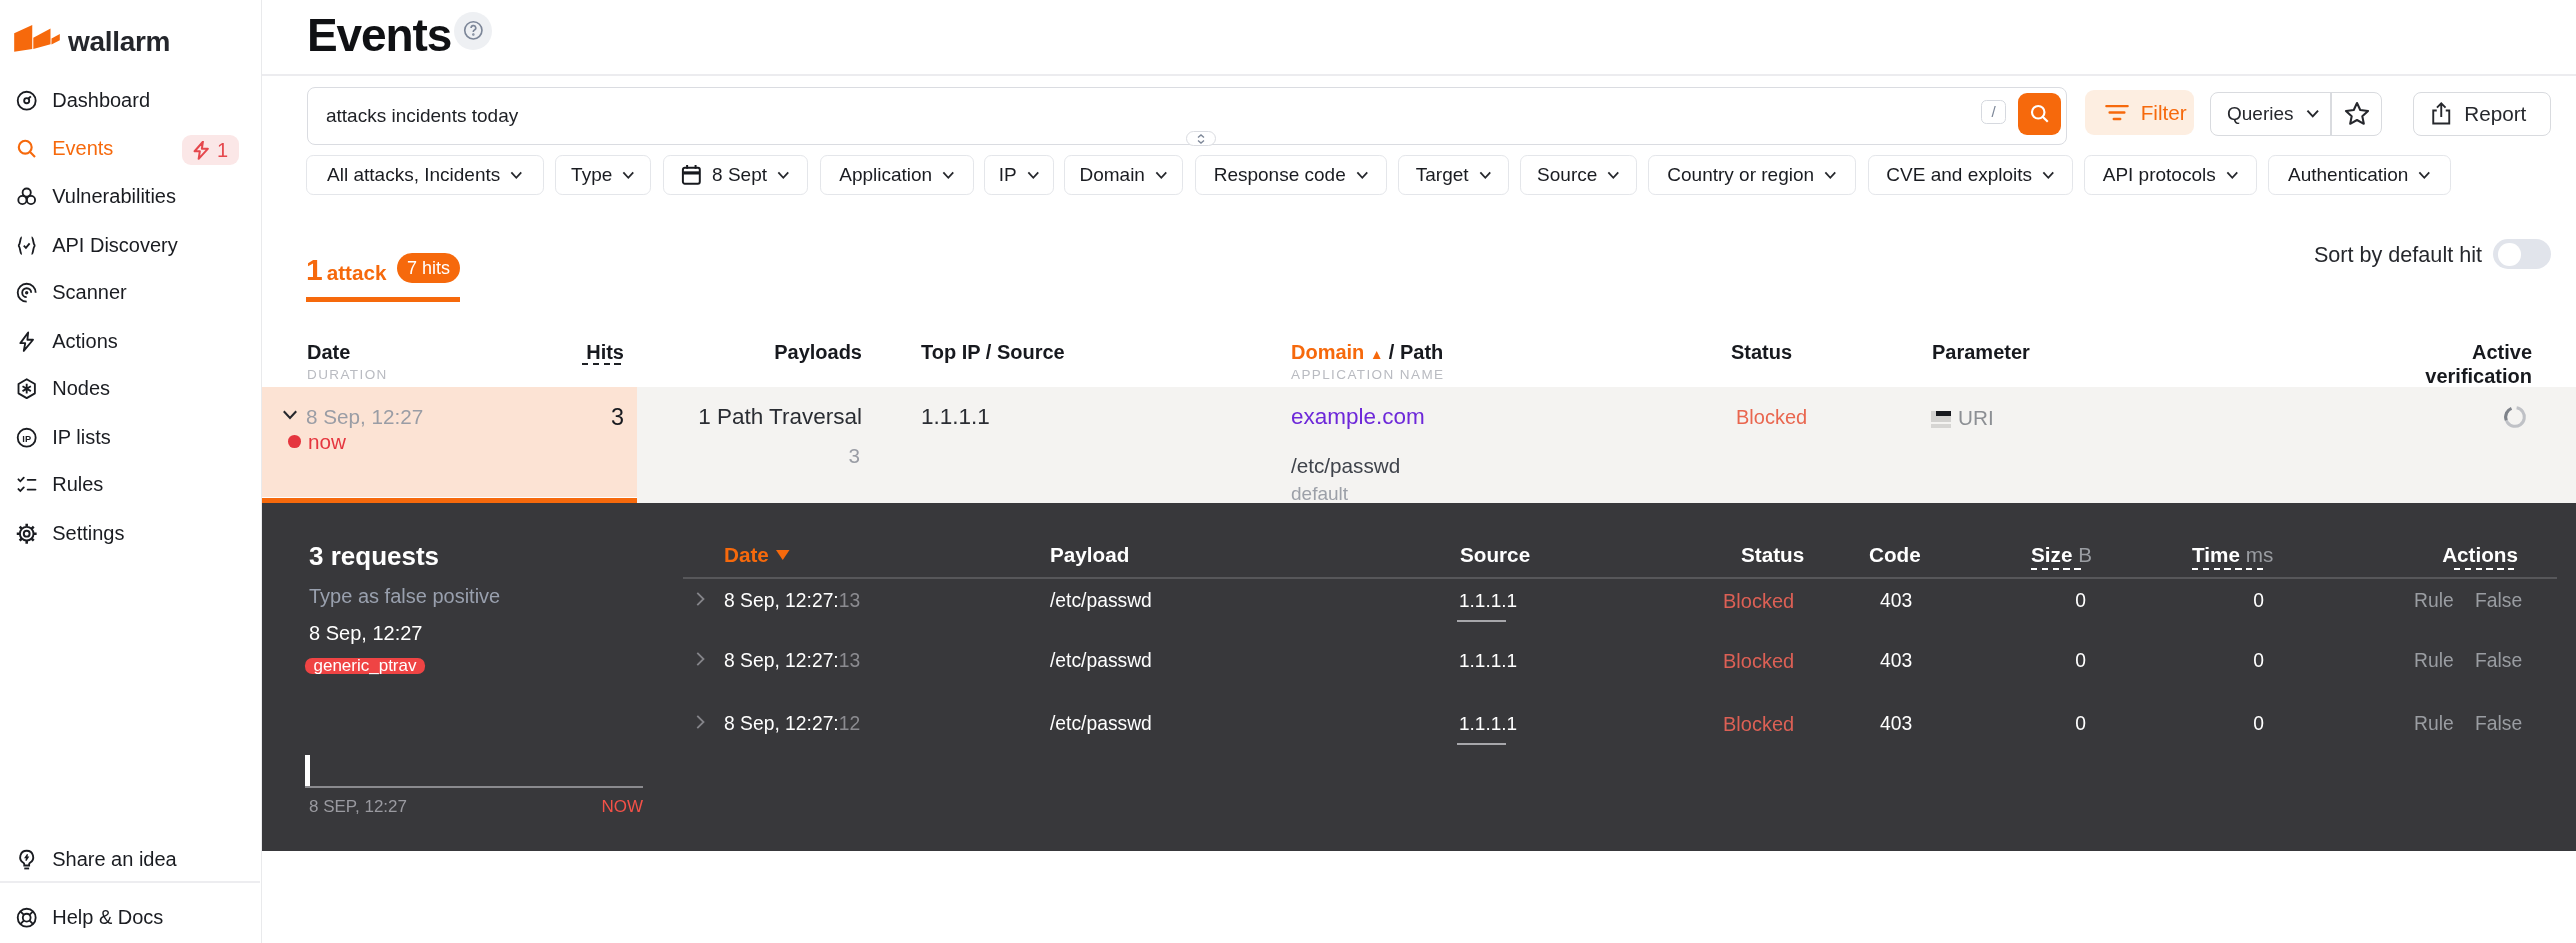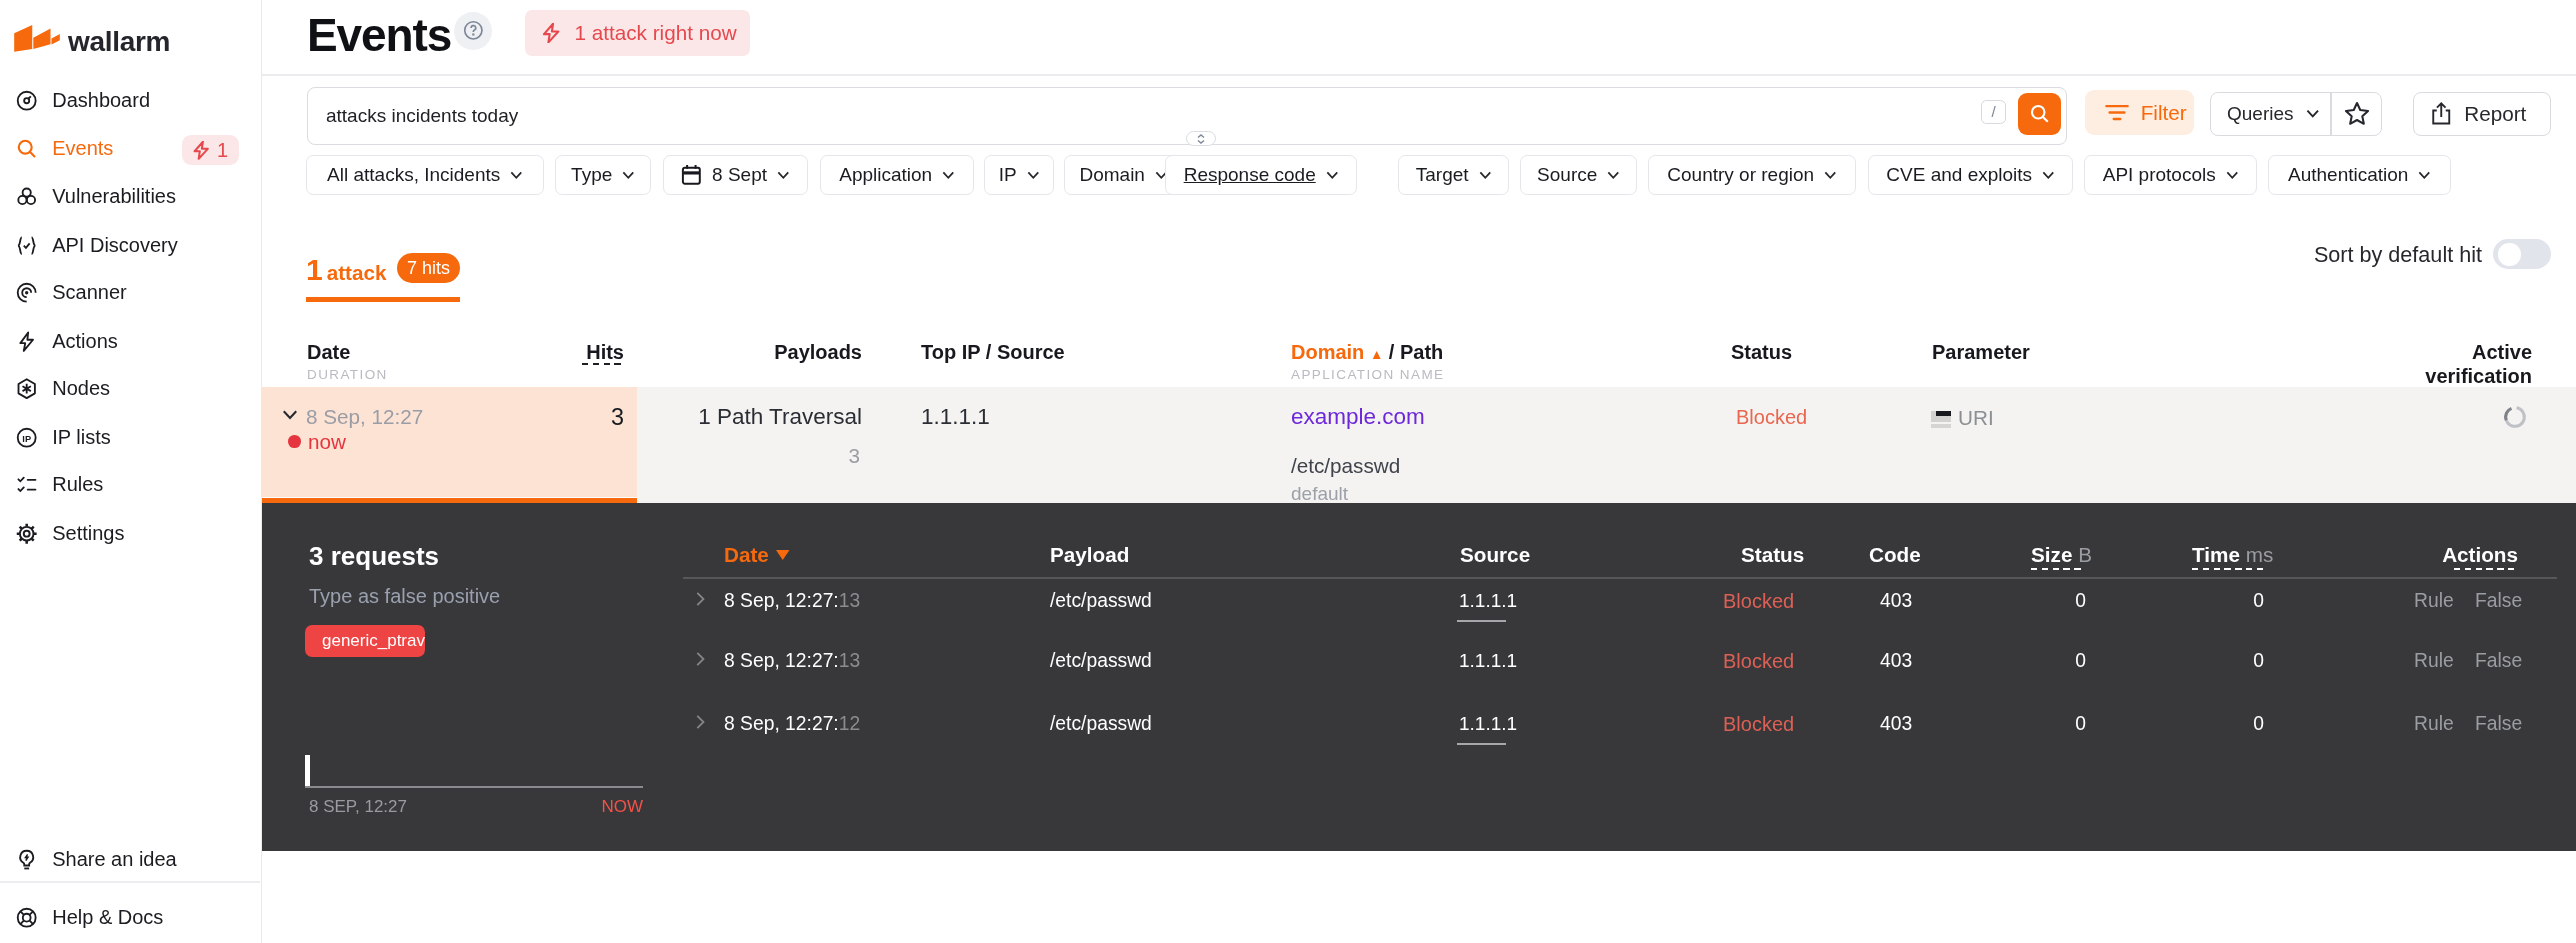--- a/index.html
+++ b/index.html
@@ -144,26 +144,20 @@
 
 <div class="abs" style="left:262px;top:74px;width:2314px;height:1.8px;background:#ECECEF;"></div>
 <div class="abs b" style="left:307px;top:8px;font-size:46px;letter-spacing:-1.1px;color:#101114;">Events</div>
 <div class="abs fx" style="left:454px;top:11.7px;width:38px;height:38px;border-radius:50%;background:#EEF0F3;justify-content:center;">
   <svg width="20.7" height="20.7" viewBox="0 0 24 24" fill="none" stroke="#7C8698" stroke-width="1.9">
     <circle cx="12" cy="12" r="10"></circle>
     <path d="M9.4 9.2 a2.7 2.7 0 1 1 3.9 2.4 c-0.8 0.4 -1.3 0.9 -1.3 1.8 l0 0.4"></path>
     <circle cx="12" cy="16.8" r="0.5" fill="#7C8698"></circle>
   </svg>
 </div>
-<div class="abs fx" style="left:525px;top:10px;width:225px;height:46px;background:#FBE7E7;border-radius:7.2px;">
-  <svg style="margin-left:17px;" width="19" height="20.7" viewBox="0 0 14 16">
-        <path d="M8.2 0.6 L1.2 8.6 L5.6 8.6 L4.6 15 L12.3 6.6 L7.3 6.6 Z" fill="none" stroke="#E5484D" stroke-width="1.6" stroke-linejoin="round"></path>
-      </svg>
-  <span style="margin-left:13.5px;color:#E5484D;font-size:20.7px;">1 attack right now</span>
-</div>
 
 <div class="abs" style="left:307px;top:87px;width:1760px;height:58px;border:1.8px solid #DADCE1;border-radius:8px;box-sizing:border-box;background:#fff;"></div>
 <div class="abs" style="left:326px;top:105px;font-size:19px;color:#202227;">attacks incidents today</div>
 <div class="abs fx" style="left:1981px;top:100px;width:25px;height:24px;border:1.8px solid #D6D9DF;border-radius:5.4px;box-sizing:border-box;justify-content:center;">
   <span style="font-size:15.3px;color:#7D8798;transform:rotate(0deg);">/</span>
 </div>
 <div class="abs fx" style="left:2018px;top:93px;width:43px;height:42px;background:#F6690C;border-radius:9px;justify-content:center;">
   <svg width="23.4" height="23.4" viewBox="0 0 24 24" fill="none" stroke="#fff" stroke-width="2.2">
     <circle cx="10.5" cy="10.5" r="6.4"></circle>
         <path d="M15.3 15.3 L20.3 20.3"></path>
@@ -218,21 +212,21 @@
       </svg></div>
 <div class="chip" style="left:820px;width:154px;">Application <svg width="12.6" height="9" viewBox="0 0 14 10" fill="none" stroke="#26282D" stroke-width="2">
         <path d="M1.5 1.5 L7 7.5 L12.5 1.5"></path>
       </svg></div>
 <div class="chip" style="left:984px;width:70px;">IP <svg width="12.6" height="9" viewBox="0 0 14 10" fill="none" stroke="#26282D" stroke-width="2">
         <path d="M1.5 1.5 L7 7.5 L12.5 1.5"></path>
       </svg></div>
 <div class="chip" style="left:1064px;width:119px;">Domain <svg width="12.6" height="9" viewBox="0 0 14 10" fill="none" stroke="#26282D" stroke-width="2">
         <path d="M1.5 1.5 L7 7.5 L12.5 1.5"></path>
       </svg></div>
-<div class="chip" style="left:1165px;width:192px;text-decoration:underline;">Response code <svg width="12.6" height="9" viewBox="0 0 14 10" fill="none" stroke="#26282D" stroke-width="2">
+<div class="chip" style="left:1195px;width:192px;">Response code <svg width="12.6" height="9" viewBox="0 0 14 10" fill="none" stroke="#26282D" stroke-width="2">
         <path d="M1.5 1.5 L7 7.5 L12.5 1.5"></path>
       </svg></div>
 <div class="chip" style="left:1398px;width:111px;">Target <svg width="12.6" height="9" viewBox="0 0 14 10" fill="none" stroke="#26282D" stroke-width="2">
         <path d="M1.5 1.5 L7 7.5 L12.5 1.5"></path>
       </svg></div>
 <div class="chip" style="left:1520px;width:117px;">Source <svg width="12.6" height="9" viewBox="0 0 14 10" fill="none" stroke="#26282D" stroke-width="2">
         <path d="M1.5 1.5 L7 7.5 L12.5 1.5"></path>
       </svg></div>
 <div class="chip" style="left:1648px;width:208px;">Country or region <svg width="12.6" height="9" viewBox="0 0 14 10" fill="none" stroke="#26282D" stroke-width="2">
         <path d="M1.5 1.5 L7 7.5 L12.5 1.5"></path>
@@ -300,21 +294,21 @@
 <svg class="abs" style="left:2503px;top:405px;" width="24" height="24" viewBox="0 0 27 27" fill="none">
   <circle cx="13.5" cy="13.5" r="10.5" stroke="#BFC1C6" stroke-width="3.4" stroke-dasharray="56 10" transform="rotate(-80 13.5 13.5)"></circle>
   <circle cx="13.5" cy="13.5" r="10.5" stroke="#7E8289" stroke-width="3.4" stroke-dasharray="16 50" transform="rotate(160 13.5 13.5)"></circle>
 </svg>
 
 <div class="abs" style="left:262px;top:503px;width:2314px;height:348px;background:#38383B;"></div>
 
 <div class="abs b" style="left:309px;top:541px;font-size:26px;color:#fff;">3 requests</div>
 <div class="abs" style="left:309px;top:585px;font-size:20px;color:#99A0AE;">Type as false positive</div>
 <div class="abs" style="left:309px;top:622px;font-size:20px;color:#fff;">8 Sep, 12:27</div>
-<div class="abs fx" style="left:305px;top:625px;width:120px;height:32px;background:#EF4444;border-radius:7.2px;justify-content:flex-end;">
+<div class="abs fx" style="left:305px;top:658px;width:120px;height:16px;background:#EF4444;border-radius:7.2px;justify-content:center;">
   <span style="color:#fff;font-size:17px;">generic_ptrav</span>
 </div>
 
 <div class="abs" style="left:305px;top:755px;width:5.4px;height:31px;background:#fff;"></div>
 <div class="abs" style="left:305px;top:786px;width:338px;height:1.8px;background:#8A8A8E;"></div>
 <div class="abs" style="left:309px;top:797px;font-size:17px;color:#9A9AA0;">8 SEP, 12:27</div>
 <div class="abs" style="left:553px;top:797px;width:90px;text-align:right;font-size:17px;color:#F45148;">NOW</div>
 
 <div class="abs b" style="left:724px;top:543px;font-size:20.7px;color:#F6690C;">Date</div>
 <svg class="abs" style="left:776px;top:550px;" width="13.5" height="10" viewBox="0 0 15 11">

